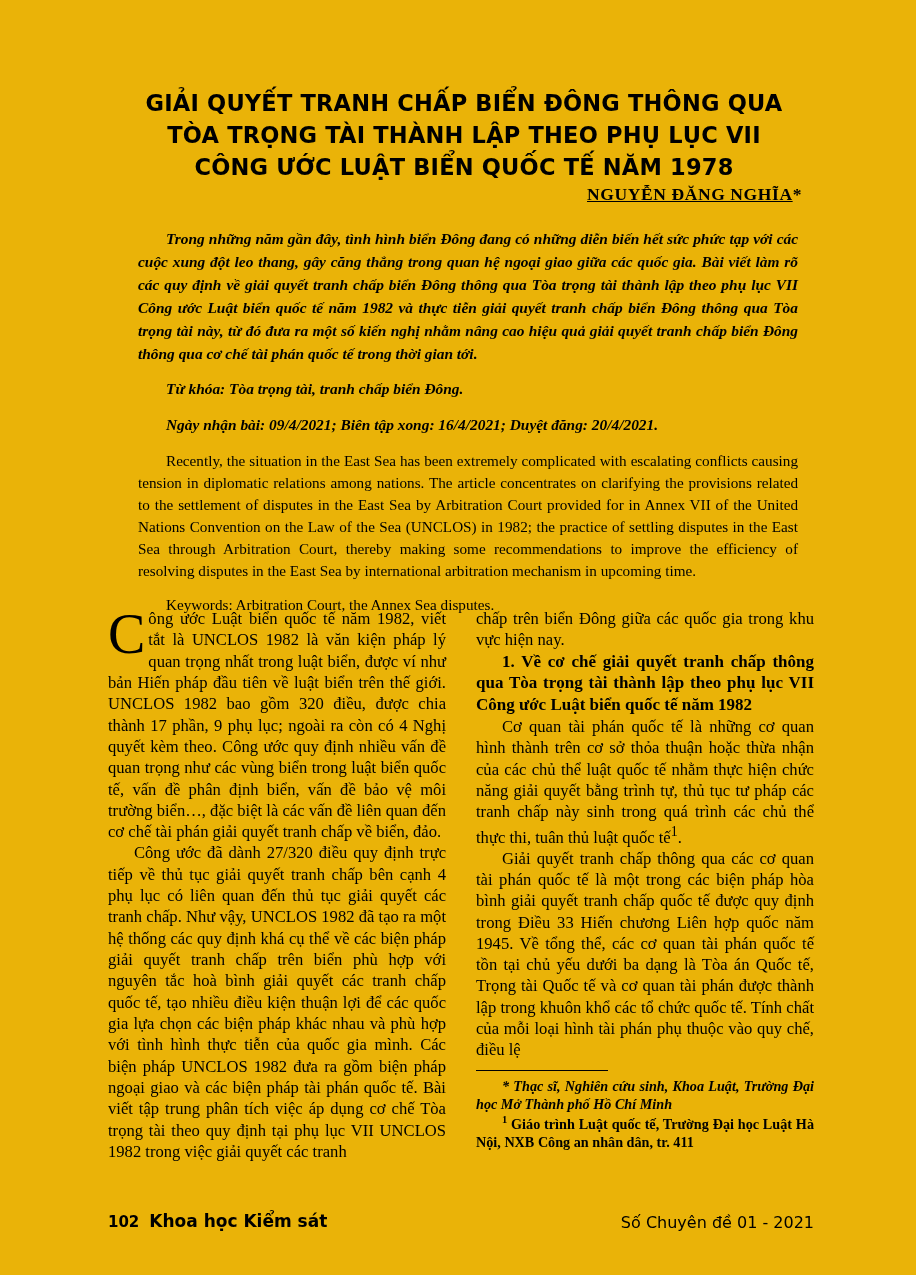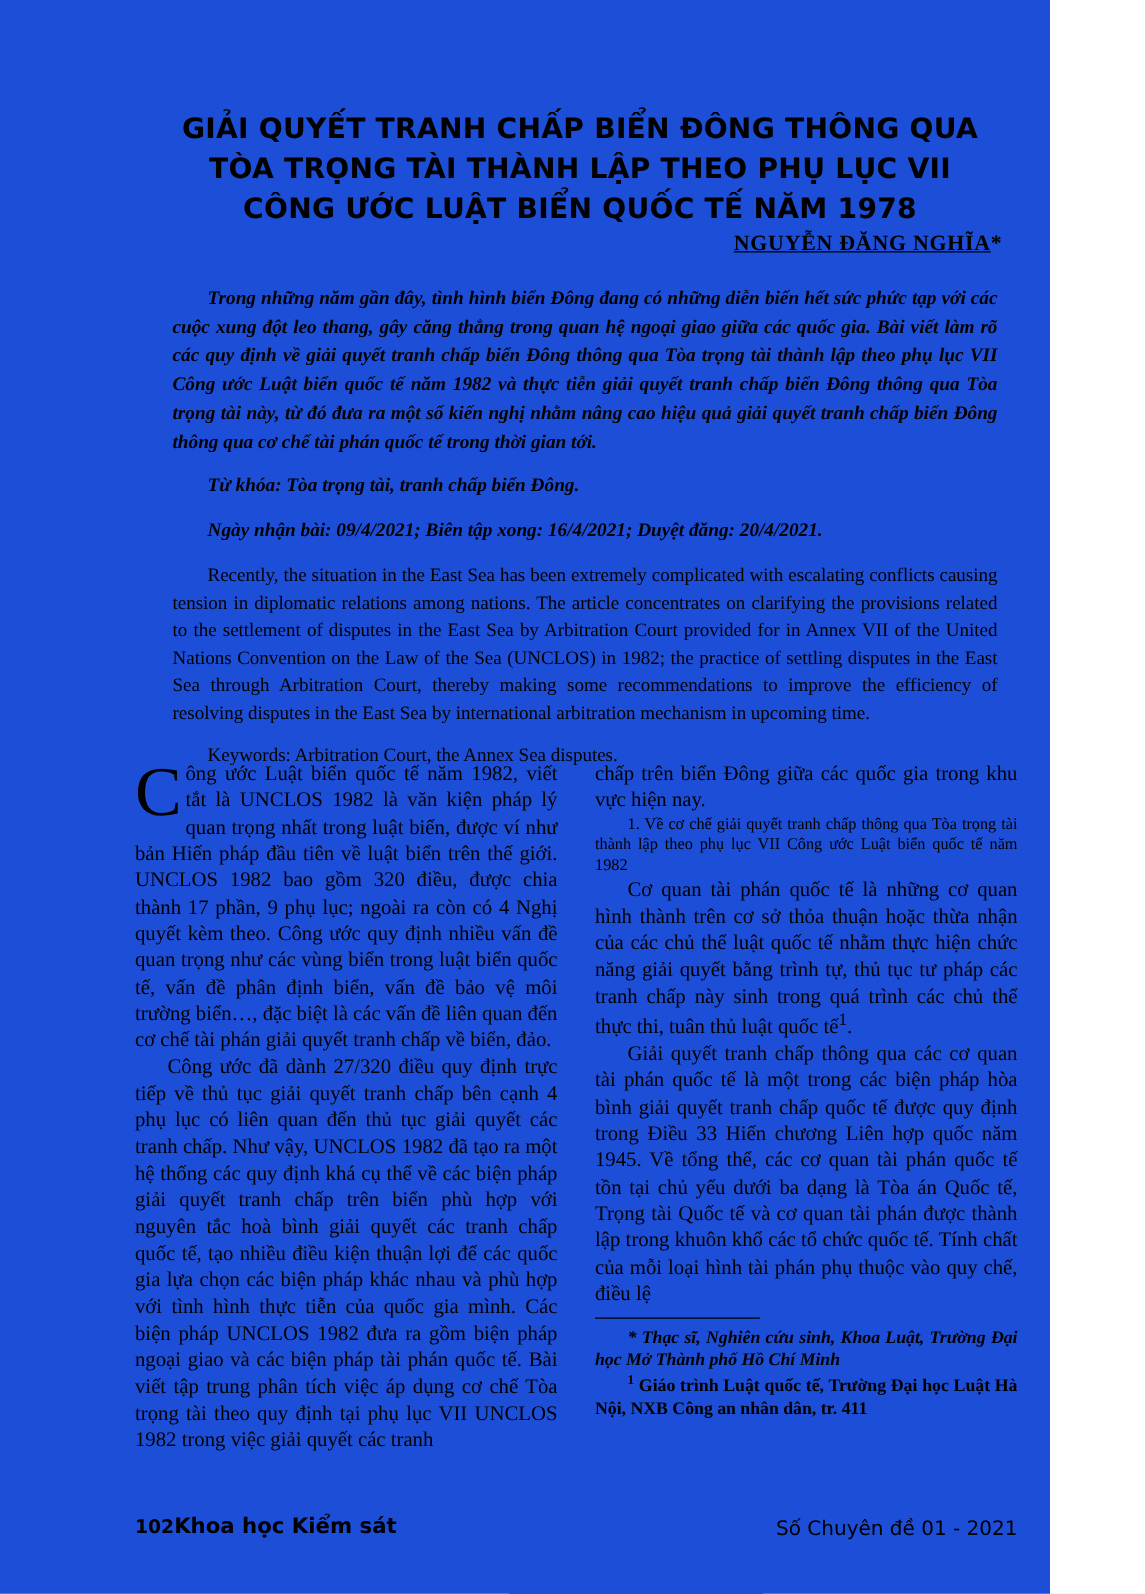--- a/index.html
+++ b/index.html
@@ -11,23 +11,23 @@
     width: 916px;
     height: 1275px;
     position: relative;
     font-family: "Liberation Serif", serif;
     color: #000000;
     overflow: hidden;
   }
   .page {
     position: absolute;
     left: 0; top: 0;
-    width: 840px;
+    width: 916px;
     height: 1275px;
-    background: #1d4ed8;
+    background: #eab308;
   }
   .content {
     position: absolute;
     left: 108px;
     top: 88px;
     width: 712px;
   }
 
   
   .title {
@@ -125,22 +125,22 @@
     font-family: "Liberation Serif", serif;
     font-size: 56px;
     line-height: 0.80;
     padding: 4px 2px 0 0;
     margin: 0 1px 0 0;
   }
 
   .subhead {
     margin: 0;
     text-indent: 26px;
-    font-weight: normal;
-    font-size: 13px;
+    font-weight: bold;
+    font-size: 17px;
     line-height: 1.285;
   }
 
   .footnote-rule {
     border: none;
     border-top: 1px solid #000;
     width: 132px;
     margin: 9px 0 6px 0;
   }
   .footnote {
@@ -167,20 +167,21 @@
   .footer-left {
     position: absolute;
     left: 0; top: 0;
     font-family: "DejaVu Sans", sans-serif;
     font-weight: bold;
     font-size: 17px;
     white-space: nowrap;
   }
   .footer-left .pagenum {
     font-size: 15px;
+    margin-right: 10px;
   }
   .footer-right {
     position: absolute;
     right: 0; top: 2px;
     font-family: "DejaVu Sans", sans-serif;
     font-size: 16px;
     white-space: nowrap;
   }
 </style>
 </head>

